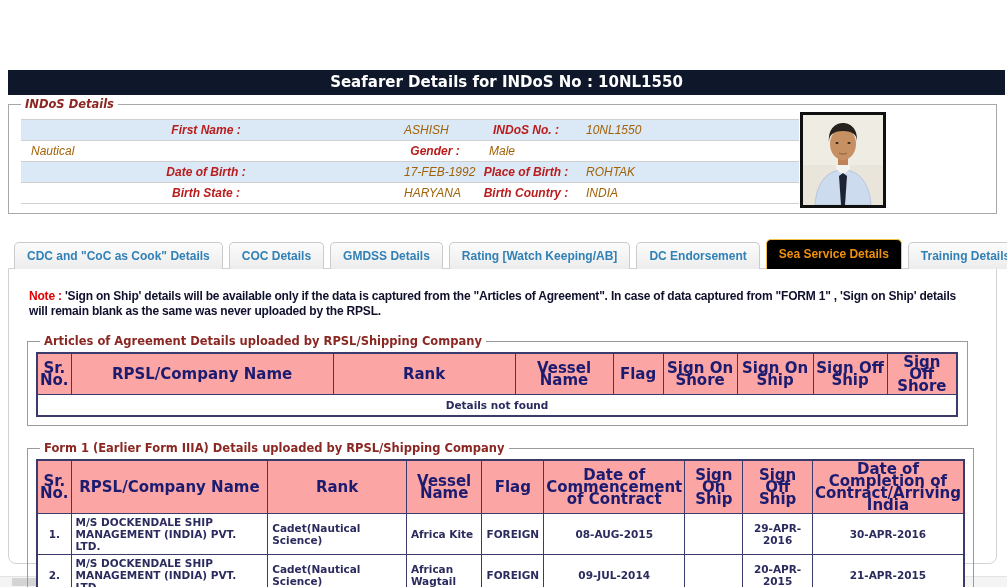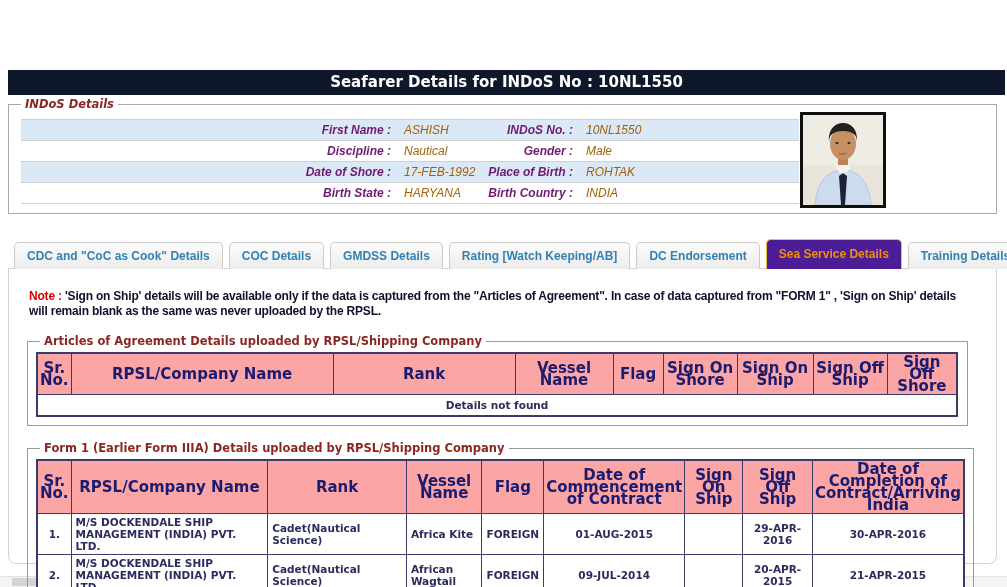--- a/index.html
+++ b/index.html
@@ -22,40 +22,40 @@
     color:#8b2722;font-weight:bold;font-size:11.5px;
     font-family:"DejaVu Sans",sans-serif;padding:0 4px;margin-left:4px;
   }
   .detail-rows{width:778px;margin:4px 0 0 4px;border-top:1px solid #cfcfcf;}
   .detail-row{
     display:grid;grid-template-columns:373px 85px 97px 1fr;
     height:20px;line-height:20px;border-bottom:1px solid #cfcfcf;
     font-size:12px;
   }
   .detail-row:nth-child(odd){background:#dbe8f5;}
-  .d-label{font-weight:bold;color:#701a75;text-align:right;padding-right:3px;white-space:nowrap;}
+  .d-label{font-weight:bold;color:#b91c1c;text-align:center;padding-right:3px;white-space:nowrap;}
   .d-value{color:#a16207;padding-left:10px;white-space:nowrap;}
   
   .photo{
     position:absolute;top:112px;left:800px;width:80px;height:90px;
     border:3px solid #101010;background:#e6e2d7;
   }
   
   .tabbar{
     position:absolute;top:239px;left:14px;display:flex;gap:6px;
     align-items:flex-end;z-index:3;
   }
   .tab{
     box-sizing:border-box;height:27px;padding:0 12px;line-height:26px;
     background:linear-gradient(#fcfcfc,#ececec);border:1px solid #cbcbcb;
     border-bottom:none;border-radius:5px 5px 0 0;
     color:#3181b6;font-weight:bold;font-size:12px;white-space:nowrap;cursor:pointer;
   }
   .tab.active{
-    height:30px;line-height:29px;background:#4c1d95;
+    height:30px;line-height:29px;background:#000000;
     border:1px solid #f2c246;border-bottom:none;color:#ef8f0e;z-index:4;
   }
   
   .panel{
     position:absolute;top:268px;left:8px;width:989px;height:296px;
     box-sizing:border-box;border:1px solid #d2d2d2;border-radius:0 0 8px 8px;
     background:#ffffff;z-index:1;
   }
   .note{
     margin:20px 26px 0 20px;font-family:Liberation Sans, sans-serif;
@@ -101,27 +101,26 @@
 <fieldset class="indos">
   <legend>INDoS Details</legend>
   <div class="detail-rows">
     <div class="detail-row">
       <span class="d-label">First Name :</span>
       <span class="d-value">ASHISH</span>
       <span class="d-label">INDoS No. :</span>
       <span class="d-value">10NL1550</span>
     </div>
     <div class="detail-row">
-      <span class="d-label">Discipline :</span>
       <span class="d-value">Nautical</span>
       <span class="d-label">Gender :</span>
       <span class="d-value">Male</span>
     </div>
     <div class="detail-row">
-      <span class="d-label">Date of Shore :</span>
+      <span class="d-label">Date of Birth :</span>
       <span class="d-value">17-FEB-1992</span>
       <span class="d-label">Place of Birth :</span>
       <span class="d-value">ROHTAK</span>
     </div>
     <div class="detail-row">
       <span class="d-label">Birth State :</span>
       <span class="d-value">HARYANA</span>
       <span class="d-label">Birth Country :</span>
       <span class="d-value">INDIA</span>
     </div>
@@ -218,21 +217,21 @@
         <th>Sign On Ship</th>
         <th>Sign Off Ship</th>
         <th>Date of Completion of Contract/Arriving India</th>
       </tr>
       <tr class="data-row">
         <td class="c">1.</td>
         <td>M/S DOCKENDALE SHIP MANAGEMENT (INDIA) PVT. LTD.</td>
         <td>Cadet(Nautical Science)</td>
         <td>Africa Kite</td>
         <td class="c">FOREIGN</td>
-        <td class="c">01-AUG-2015</td>
+        <td class="c">08-AUG-2015</td>
         <td class="c"></td>
         <td class="c">29-APR-2016</td>
         <td class="c">30-APR-2016</td>
       </tr>
       <tr class="data-row">
         <td class="c">2.</td>
         <td>M/S DOCKENDALE SHIP MANAGEMENT (INDIA) PVT. LTD.</td>
         <td>Cadet(Nautical Science)</td>
         <td>African Wagtail</td>
         <td class="c">FOREIGN</td>

